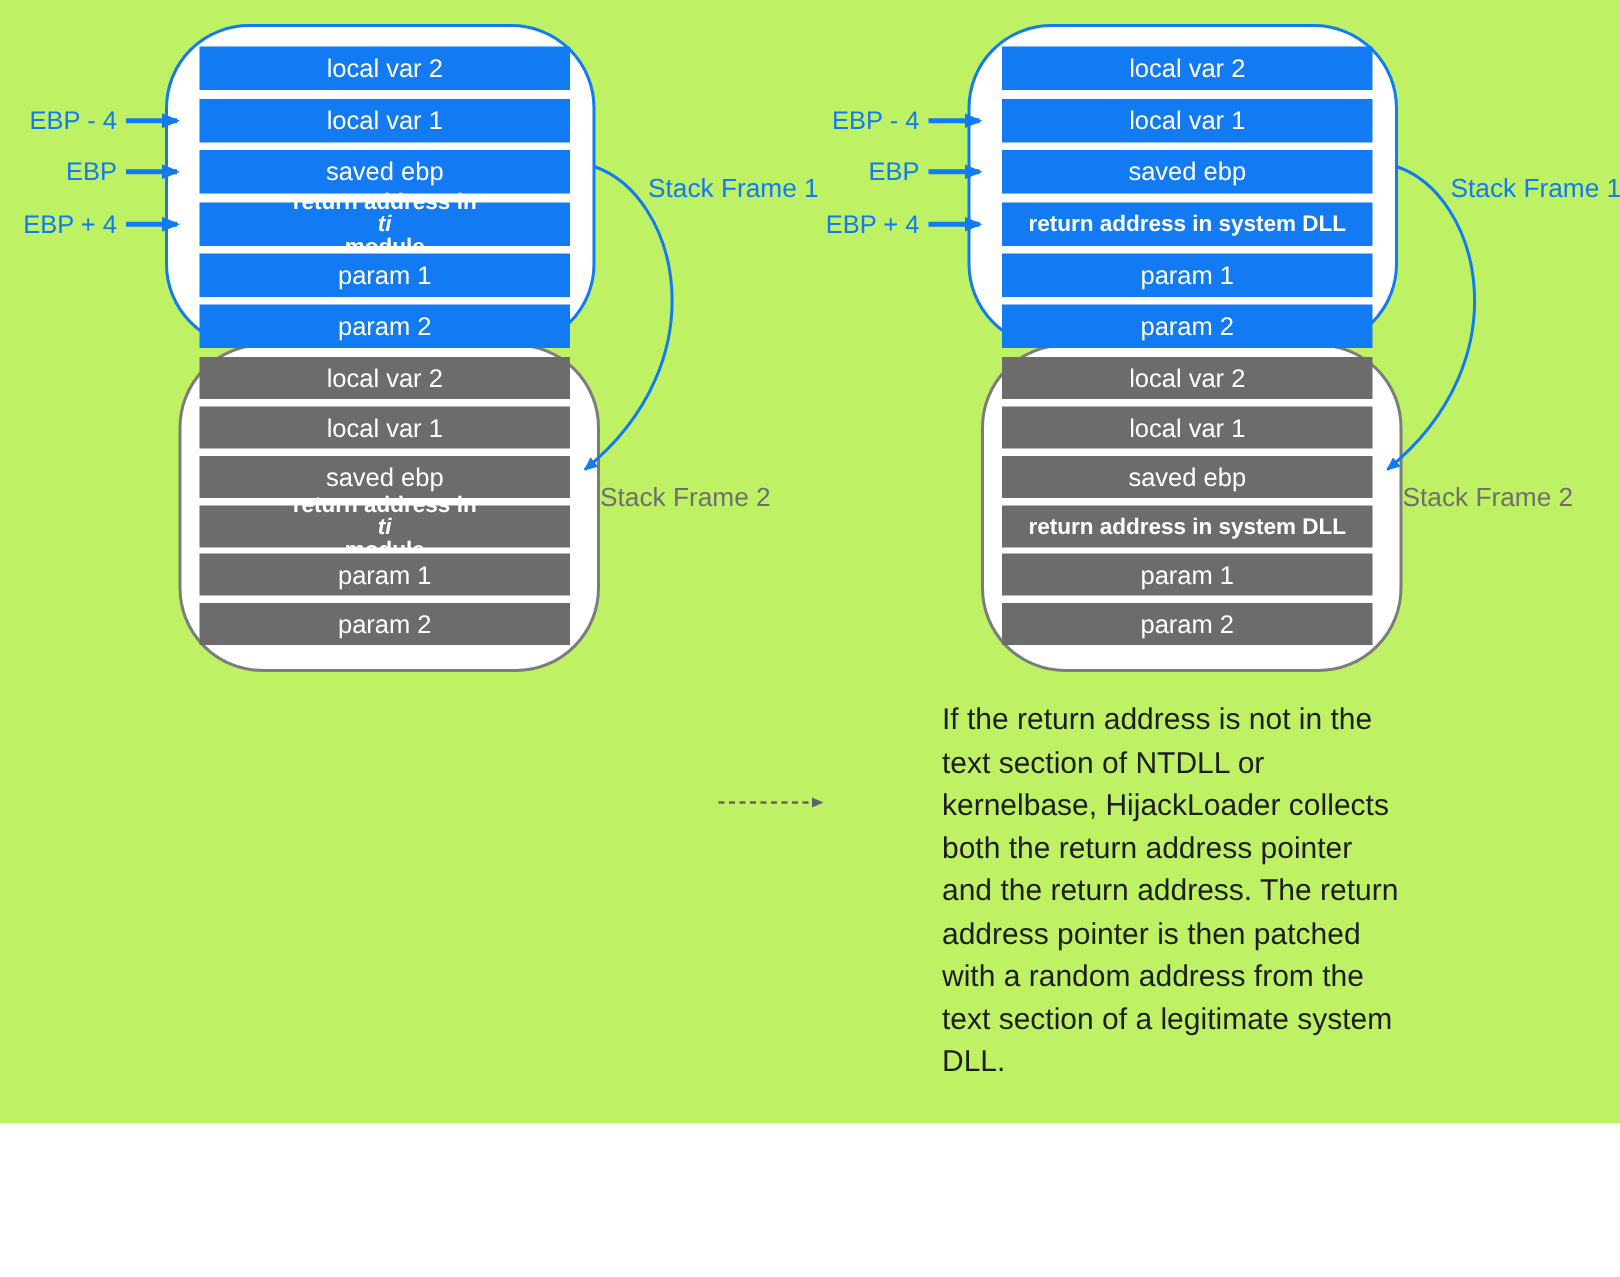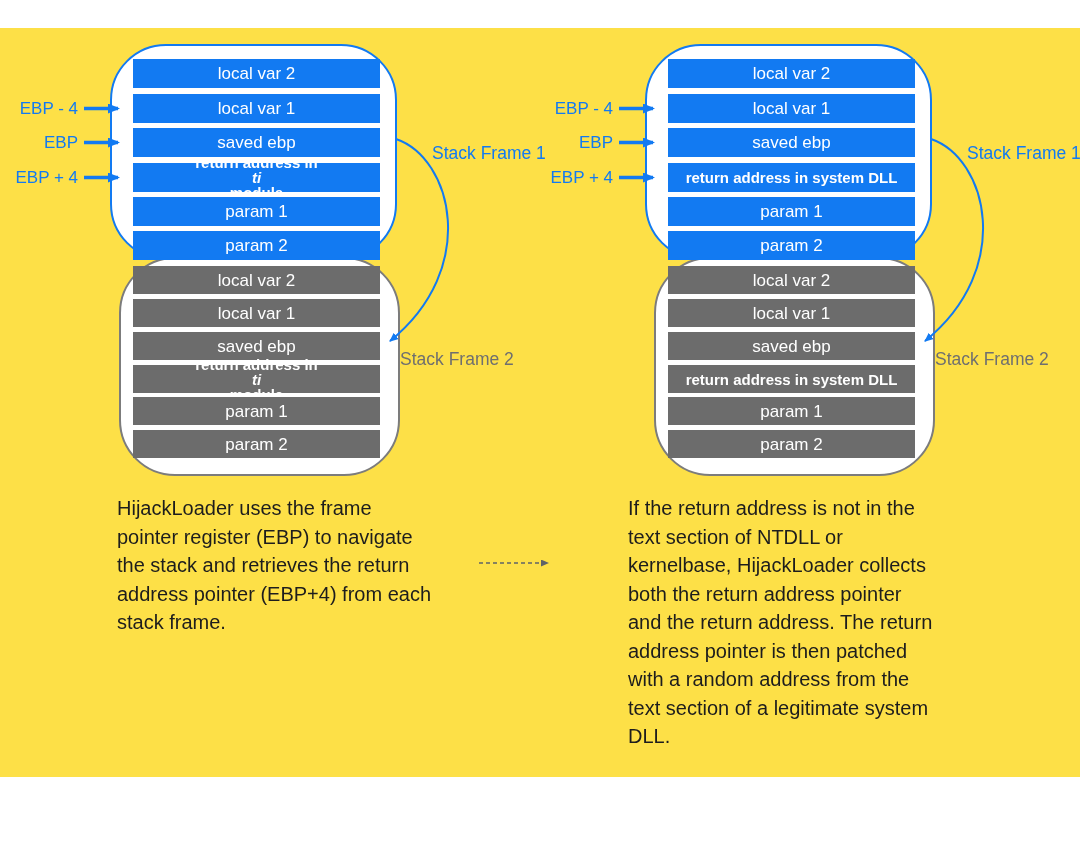--- a/index.html
+++ b/index.html
@@ -5,23 +5,22 @@
   :root{
     --blue:#127AF2;
     --gray-fill:#6C6C6C;
     --gray-border:#7C7C7C;
     --gray-text:#6F6F6F;
     --ink:#1D1D1D;
     --logo-black:#0A0A0A;
   }
   html,body{margin:0;padding:0;background:#fff;}
   #canvas{
-    position:relative;width:1080px;height:749px;background:#fde047;overflow:hidden;
+    position:relative;width:1080px;height:749px;background:#bef264;overflow:hidden;
     font-family:"Liberation Sans", sans-serif;
-    margin-top:28px;
   }
   .diagram{position:absolute;top:0;width:545px;height:851px;}
 
   .gray-box{
     position:absolute;left:119px;top:229px;width:281px;height:219px;
     border:2px solid var(--gray-border);border-radius:56px;background:#fff;box-sizing:border-box;
   }
   .blue-box{
     position:absolute;left:110px;top:16px;width:287px;height:216px;
     border:2px solid var(--blue);border-radius:56px;background:#fff;box-sizing:border-box;
@@ -94,25 +93,20 @@
     <div class="row f2" style="top:369px">param 1</div>
     <div class="row f2" style="top:402px">param 2</div>
 
     <div class="ebp" style="top:71px">EBP - 4</div>
     <div class="ebp" style="top:105px">EBP</div>
     <div class="ebp" style="top:140px">EBP + 4</div>
 
     <div class="frame-label one">Stack Frame 1</div>
     <div class="frame-label two">Stack Frame 2</div>
 
-    <div class="caption">HijackLoader uses the frame
-pointer register (EBP) to navigate
-the stack and retrieves the return
-address pointer (EBP+4) from each
-stack frame.</div>
   </div>
 
   <div class="diagram d-right" style="left:535px">
     <div class="gray-box"></div>
     <div class="blue-box"></div>
 
     <div class="row f1" style="top:31px">local var 2</div>
     <div class="row f1" style="top:66px">local var 1</div>
     <div class="row f1" style="top:100px">saved ebp</div>
     <div class="row f1 ret" style="top:135px">

